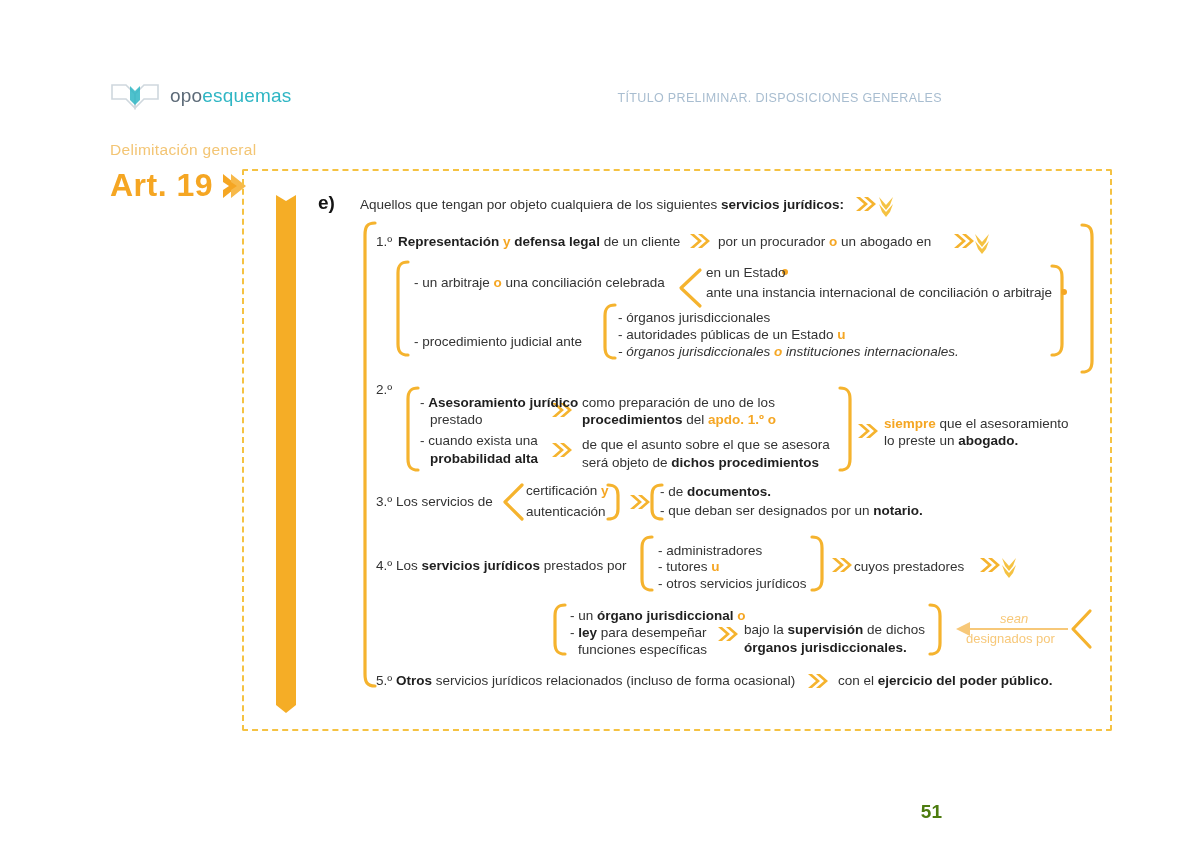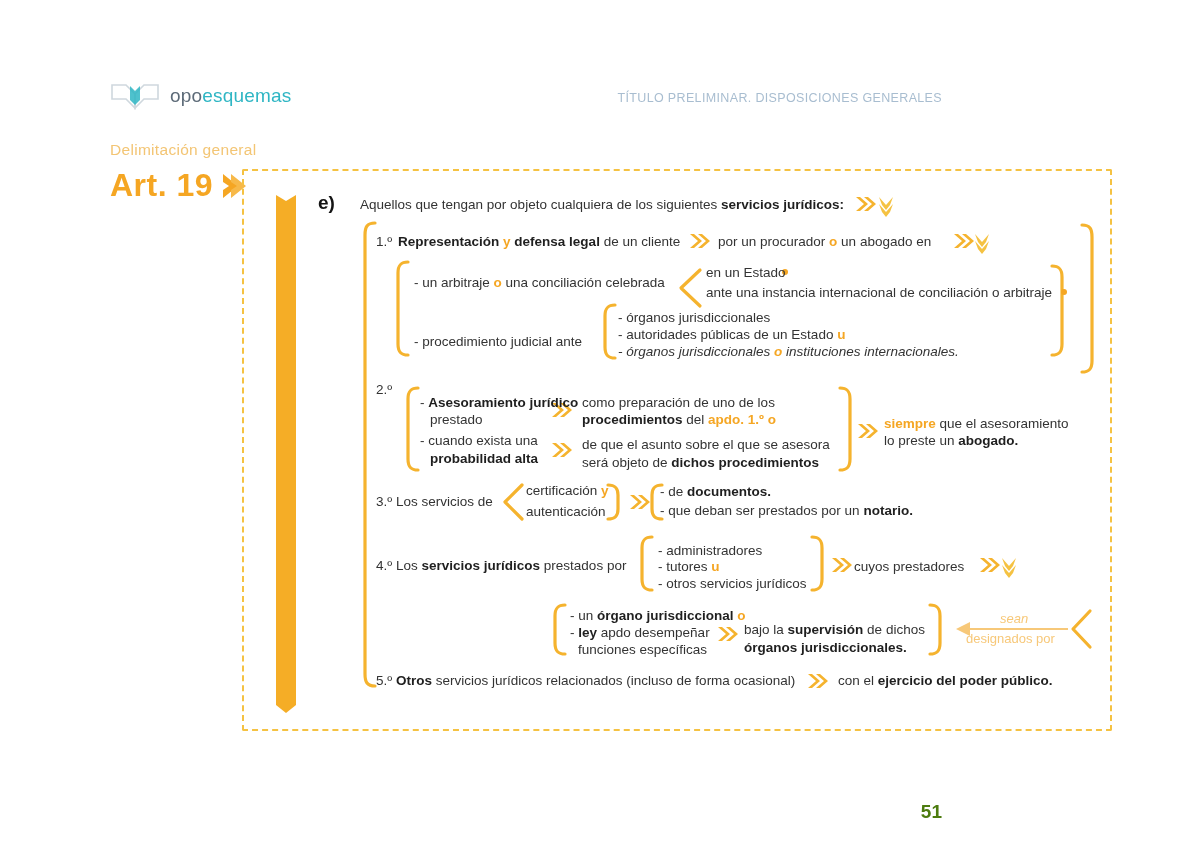--- a/index.html
+++ b/index.html
@@ -224,33 +224,33 @@
   <div class="t" style="left:582px; top:427px;">de que el asunto sobre el que se asesora</div>
   <div class="t" style="left:582px; top:445px;"><span>será objeto de</span> <span class="b">dichos procedimientos</span></div>
 
   <div class="t" style="left:884px; top:406px;"><span class="or">siempre</span> <span>que el asesoramiento</span></div>
   <div class="t" style="left:884px; top:423px;"><span>lo preste un</span> <span class="b">abogado.</span></div>
 
   <div class="num" style="left:376px; top:485px;"><span>3.º</span> <span>Los servicios de</span></div>
   <div class="t" style="left:526px; top:473px;"><span>certificación</span> <span class="or">y</span></div>
   <div class="t" style="left:526px; top:494px;">autenticación</div>
   <div class="t" style="left:660px; top:474px;"><span>- de</span> <span class="b">documentos.</span></div>
-  <div class="t" style="left:660px; top:493px;"><span>- que deban ser prestados por un</span> <span class="b">notario.</span></div>
+  <div class="t" style="left:660px; top:493px;"><span>- que deban ser designados por un</span> <span class="b">notario.</span></div>
 
   <div class="t" style="left:376px; top:548px;"><span>4.º</span> <span>Los</span> <span class="b">servicios jurídicos</span> <span>prestados por</span></div>
   <div class="t" style="left:658px; top:533px;">- administradores</div>
   <div class="t" style="left:658px; top:549px;"><span>- tutores</span> <span class="or">u</span></div>
   <div class="t" style="left:658px; top:566px;">- otros servicios jurídicos</div>
   <div class="t" style="left:854px; top:549px;">cuyos prestadores</div>
 
   <div class="t or-l" style="left:1000px; top:601px; font-size:13px;font-style:italic;">sean</div>
   <div class="t or-l" style="left:966px; top:621px; font-size:13px;">designados por</div>
 
   <div class="t" style="left:570px; top:598px;">- <span>un</span> <span class="b">órgano jurisdiccional</span> <span class="or">o</span></div>
-  <div class="t" style="left:570px; top:615px;">- <span class="b">ley</span> <span>apdo desempeñar</span></div>
+  <div class="t" style="left:570px; top:615px;">- <span class="b">ley</span> <span>para desempeñar</span></div>
   <div class="t" style="left:578px; top:632px;">funciones específicas</div>
 
   <div class="t" style="left:744px; top:612px;"><span>bajo la</span> <span class="b">supervisión</span> <span>de dichos</span></div>
   <div class="t" style="left:744px; top:630px;"><span class="b">órganos jurisdiccionales.</span></div>
 
   <div class="t" style="left:376px; top:663px;"><span>5.º</span> <span class="b">Otros</span> <span>servicios jurídicos relacionados (incluso de forma ocasional)</span></div>
   <div class="t" style="left:838px; top:663px;"><span>con el</span> <span class="b">ejercicio del poder público.</span></div>
 
   <div class="pagenum">51</div>
 </div>

